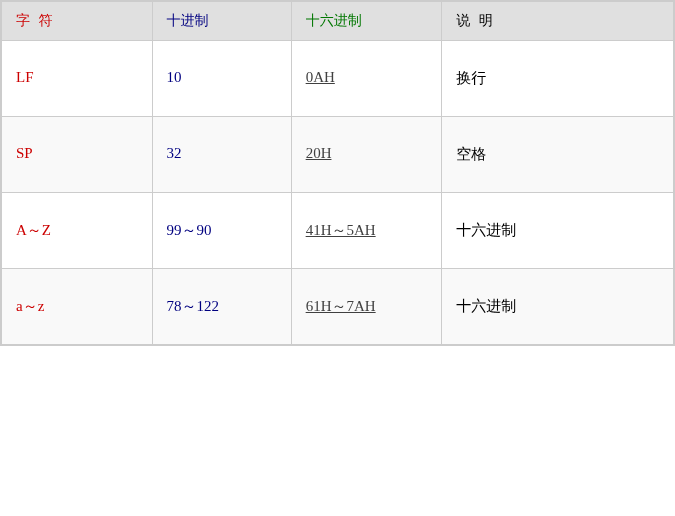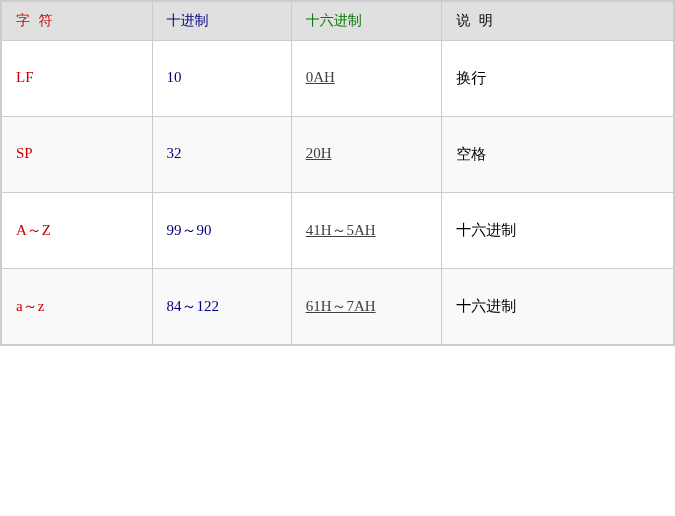--- a/index.html
+++ b/index.html
@@ -121,19 +121,19 @@
           <td class="col-desc">空格</td>
         </tr>
         <tr>
           <td class="col-char char-value">A～Z</td>
           <td class="col-decimal decimal-value">99～90</td>
           <td class="col-hex hex-value">41H～5AH</td>
           <td class="col-desc">十六进制</td>
         </tr>
         <tr>
           <td class="col-char char-value">a～z</td>
-          <td class="col-decimal decimal-value">84～122</td>
+          <td class="col-decimal decimal-value">78～122</td>
           <td class="col-hex hex-value">61H～7AH</td>
           <td class="col-desc">十六进制</td>
         </tr>
       </tbody>
   </table>
 </div>
 
 </body></html>

